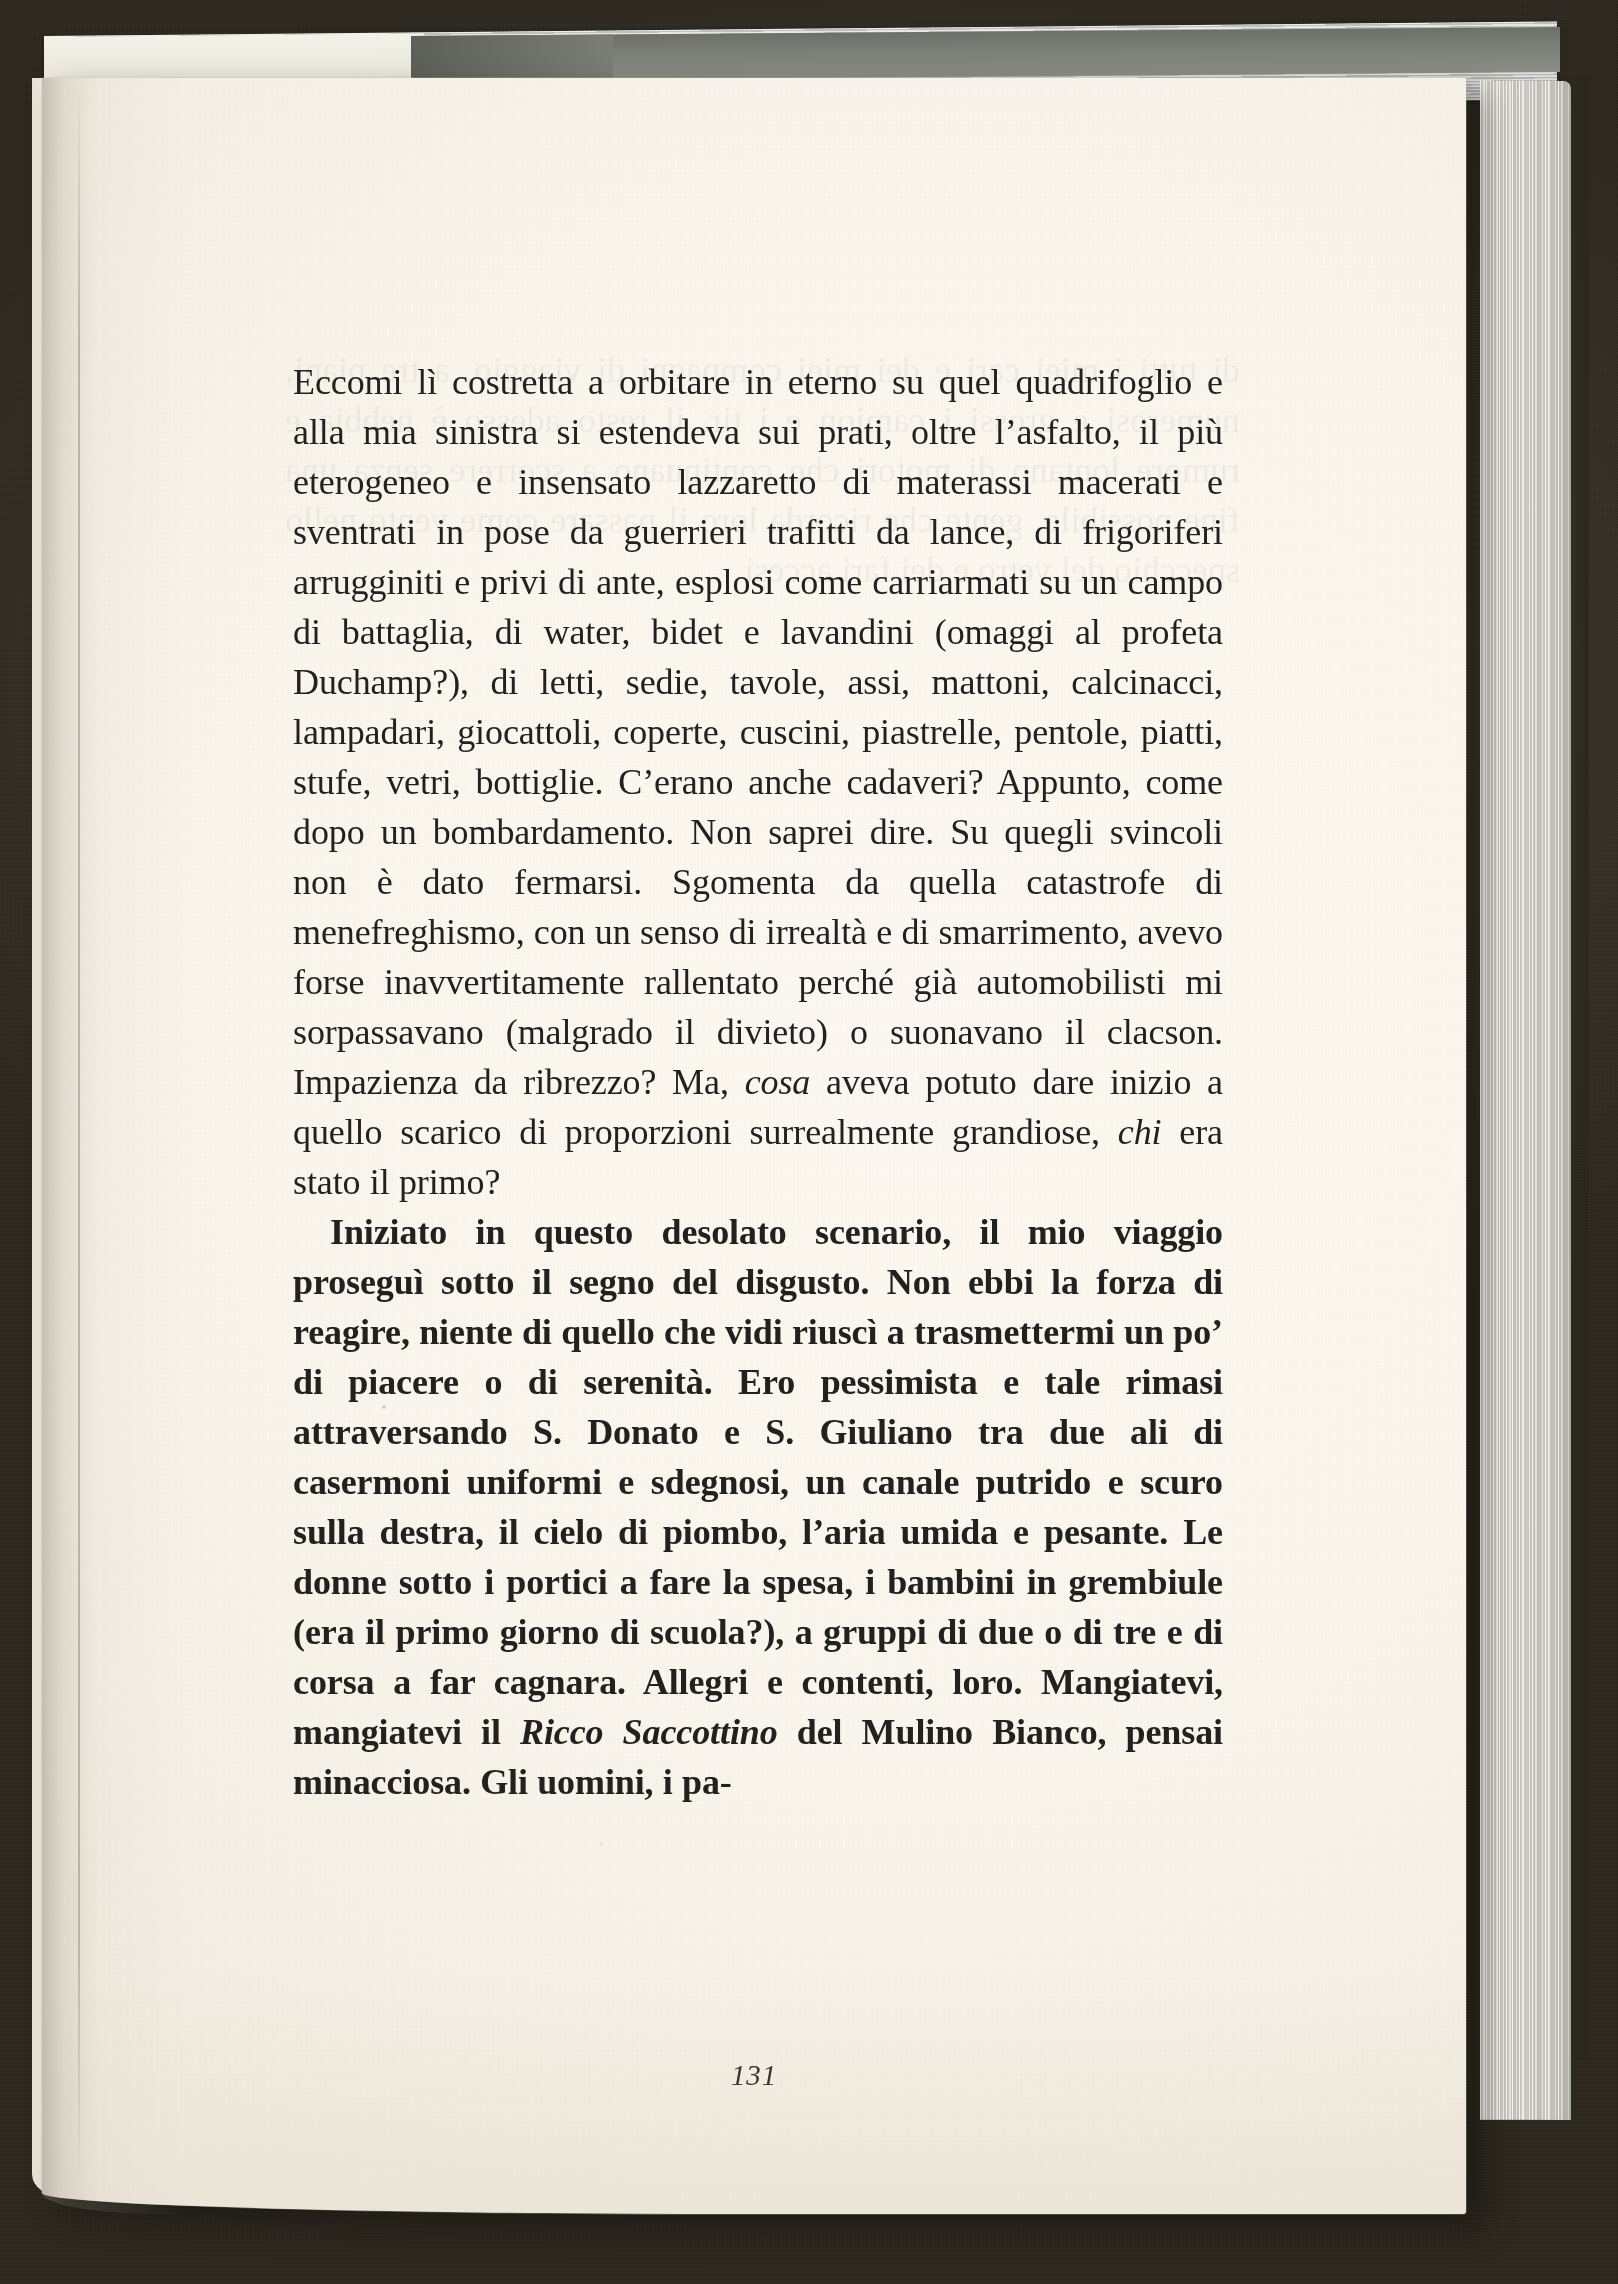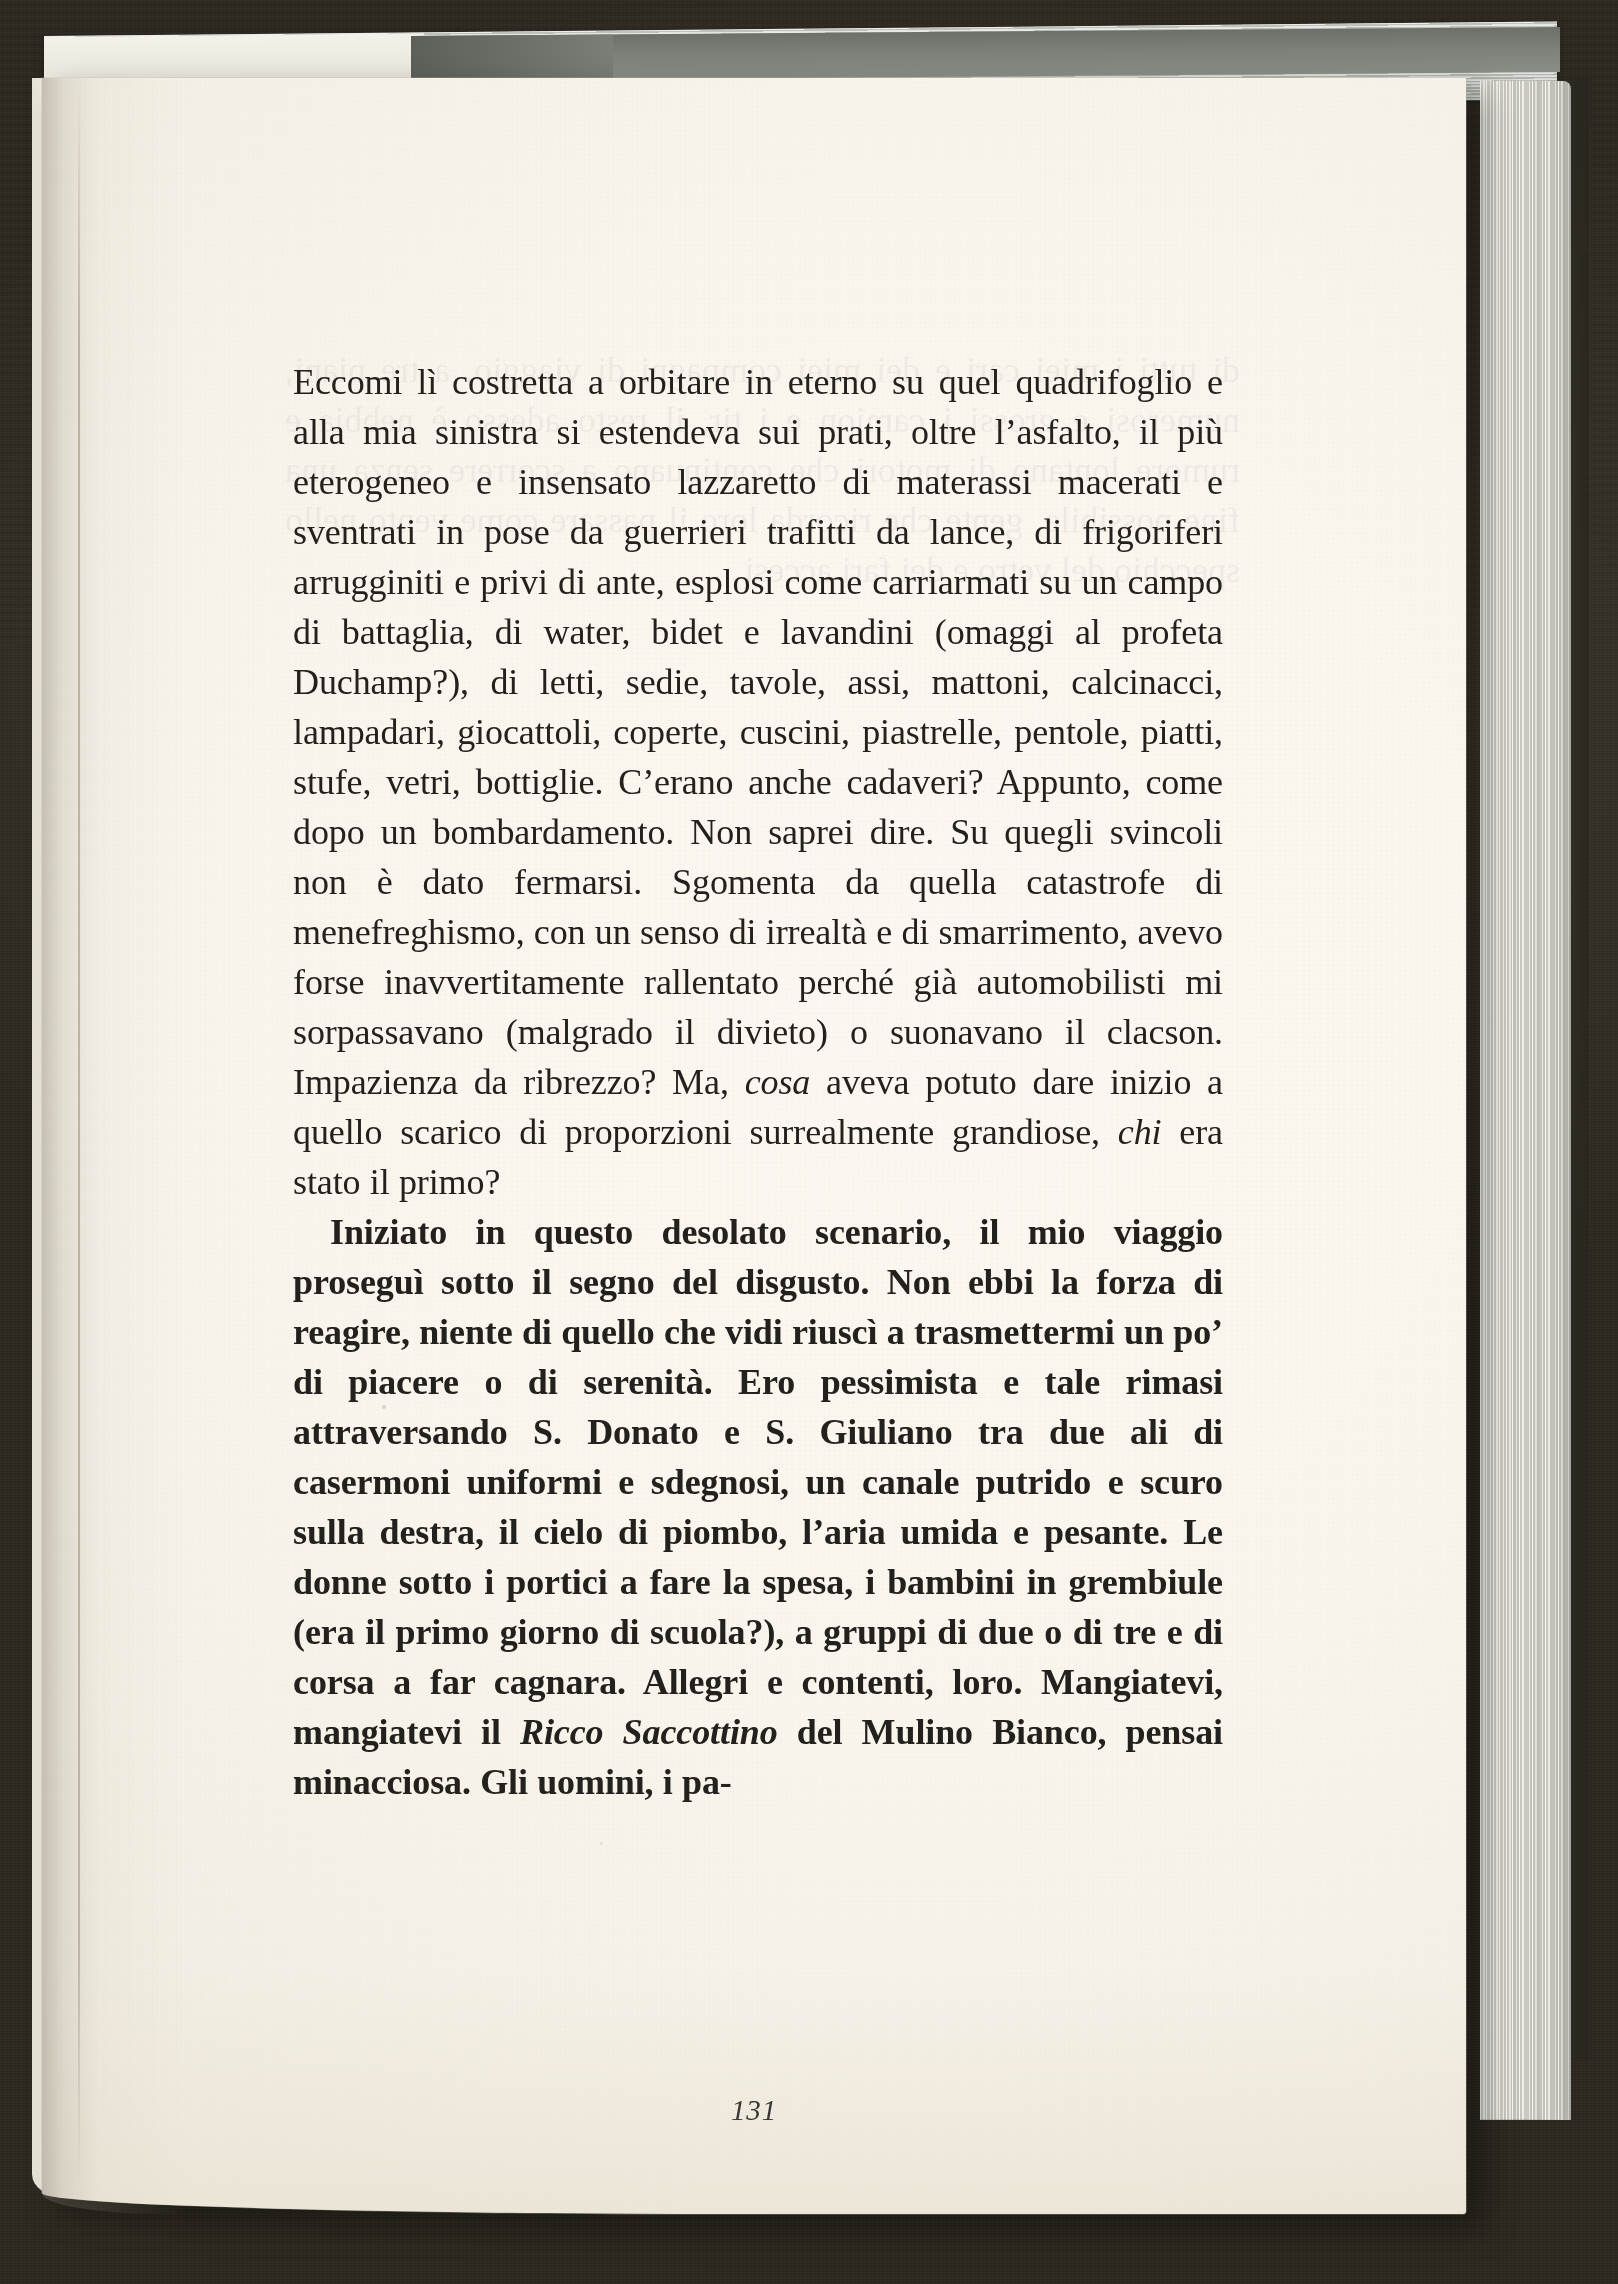--- a/index.html
+++ b/index.html
@@ -195,21 +195,20 @@
   
   .folio{
     position:absolute;
     left:0; right:0;
     top:2059px;
     text-align:center;
     font-style:italic;
     font-size:29px;
     color:#3a3733;
     letter-spacing:0.8px;
-    margin-top:35px;
   }
   .folio-wrap{
     position:absolute;left:42px;top:0;width:1424px;height:2284px;pointer-events:none;
   }
 
   
   .speck{position:absolute;background:#b9a98f;border-radius:50%;opacity:.5;}
 </style>
 </head>
 <body>

